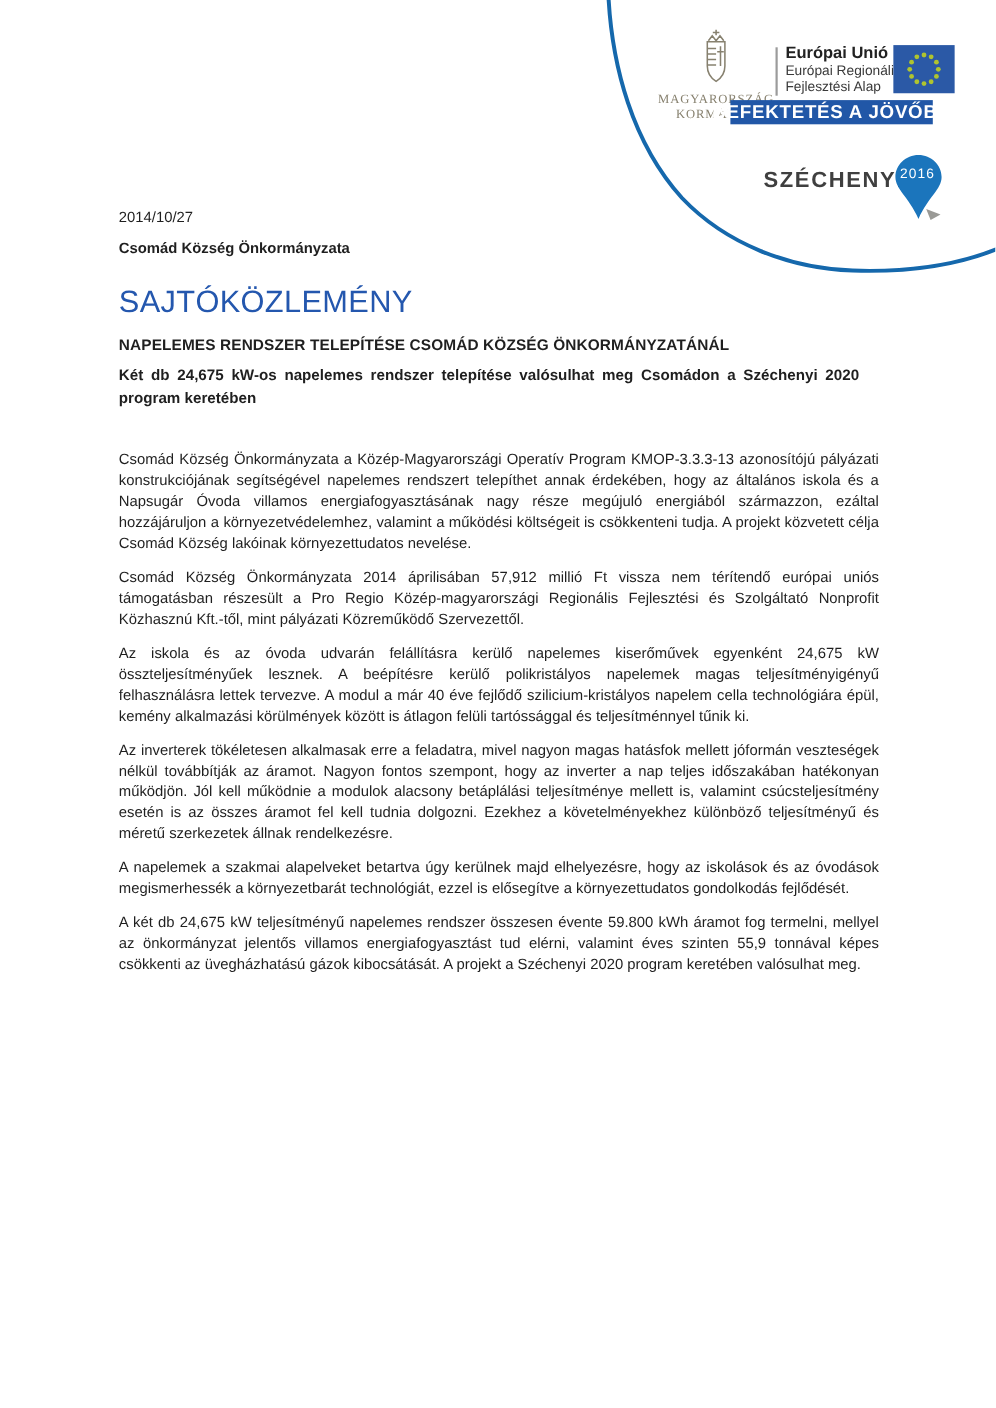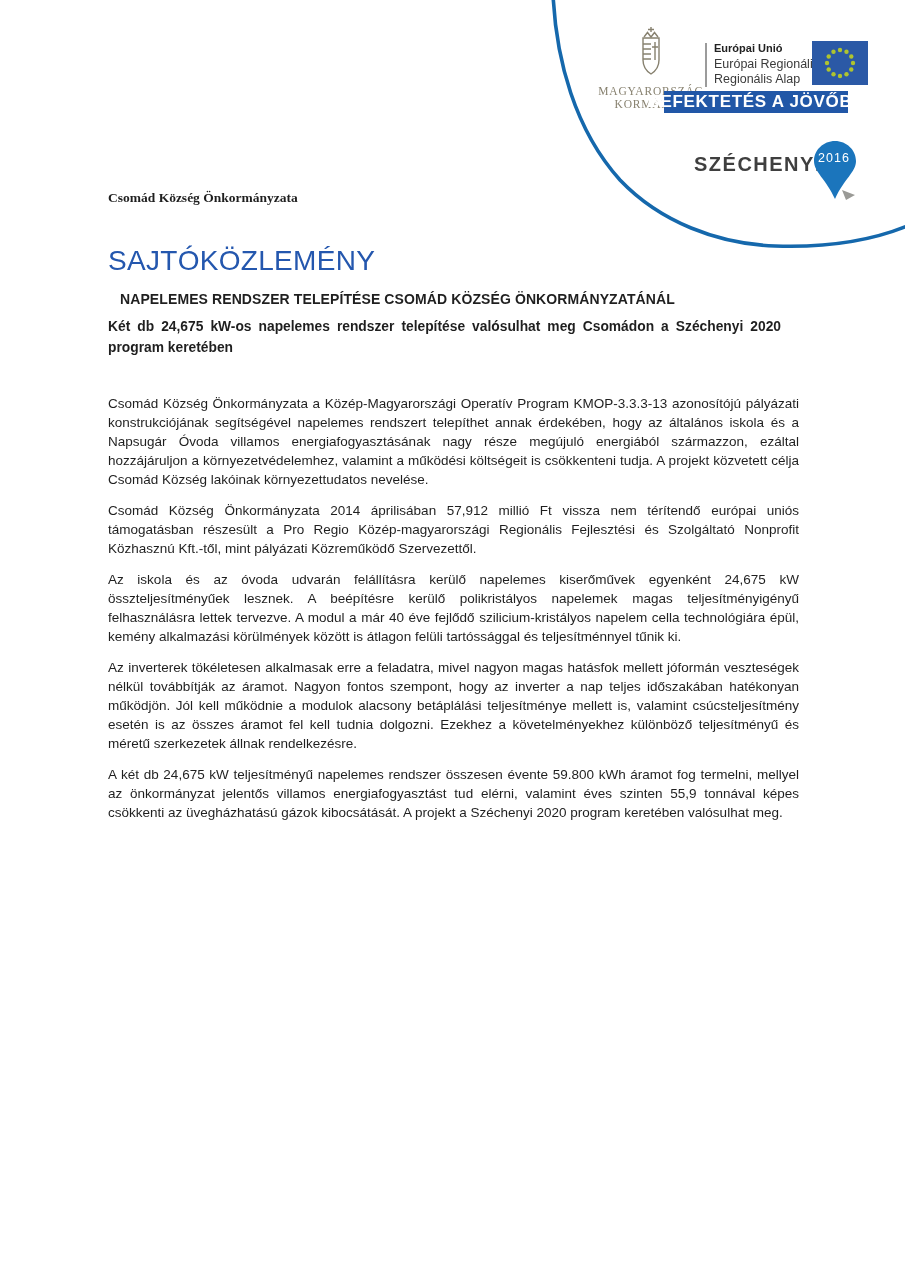--- a/index.html
+++ b/index.html
@@ -12,43 +12,43 @@
 
   
   .gov-logo{position:absolute;left:596px;top:26px;width:110px;text-align:center;color:var(--gov-gray,#87816F);}
   .gov-crest{display:block;margin:0 auto;}
   .gov-text{font-family:"Liberation Serif",serif;font-size:11.5px;line-height:13px;letter-spacing:0.8px;margin-top:3px;}
 
   
   .eu-block{position:absolute;left:700px;top:40px;width:170px;height:50px;}
   .eu-divider{position:absolute;left:5px;top:3px;width:2px;height:44px;background:#9b9b9b;}
   .eu-text{position:absolute;left:14px;top:1px;font-size:12.5px;line-height:15.5px;color:#3a3a3a;white-space:nowrap;}
-  .eu-text .b{font-weight:bold;font-size:11px;color:#222;}
+  .eu-text .b{font-weight:bold;font-size:15px;color:#222;}
   .eu-flag{position:absolute;left:112px;top:1px;}
 
   .banner{
     position:absolute;left:664px;top:91px;width:184px;height:22px;
     background:var(--banner-blue,#2157A7);color:#fff;font-weight:bold;font-size:17px;
     letter-spacing:0.7px;display:flex;align-items:center;justify-content:center;white-space:nowrap;
   }
 
   
   .sz-name{position:absolute;left:694px;top:153px;font-size:20px;font-weight:bold;
     letter-spacing:1.5px;color:var(--szechenyi-gray,#3F3F3F);white-space:nowrap;}
   .sz-pin{position:absolute;left:813px;top:140px;width:44px;height:60px;}
   .sz-pin svg{position:absolute;left:0;top:0;}
   .pin-year{position:absolute;left:0;top:11px;width:42px;text-align:center;color:#fff;
     font-size:12.5px;letter-spacing:1px;font-weight:normal;}
 
   
   .content{position:absolute;left:108px;top:190px;width:691px;}
   .date-line{font-size:13.5px;margin:0 0 13px 0;}
-  .org-line{font-size:13.5px;font-weight:bold;margin:0 0 39px 0;font-family:Liberation Serif, serif;}
+  .org-line{font-size:13.5px;font-weight:bold;margin:0 0 26px 0;}
   .doc-title{color:var(--accent-blue,#2457AE);font-size:28px;font-weight:normal;margin:0 0 14px 0;letter-spacing:0.3px;}
-  .headline{font-size:14px;font-weight:bold;margin:0 0 9px 12px;letter-spacing:0.1px;}
+  .headline{font-size:14px;font-weight:bold;margin:0 0 9px 0;letter-spacing:0.1px;}
   .lead{font-size:13.8px;font-weight:bold;line-height:21px;text-align:justify;margin:0 18px 36px 0;}
   .bodytext p{font-size:13.5px;line-height:19px;text-align:justify;margin:12px 0 10px 0;}
 </style>
 </head>
 <body>
 
 <div class="page">
 
   <svg class="arc-svg" width="905" height="270" viewBox="0 0 905 270">
     <path d="M 553 -6 C 556 60 575 130 620 180 C 660 222 718 244 775 246 C 835 248 880 238 912 224" fill="none" stroke="#1568AC" stroke-width="3.6"></path>
@@ -68,21 +68,21 @@
       <span>MAGYARORSZÁG</span><br>
       <span>KORMÁNYA</span>
     </div>
   </div>
 
   <div class="eu-block">
     <div class="eu-divider"></div>
     <div class="eu-text">
       <div class="b">Európai Unió</div>
       <div>Európai Regionális</div>
-      <div>Regionális Alap</div>
+      <div>Fejlesztési Alap</div>
     </div>
     <svg class="eu-flag" width="56" height="44" viewBox="0 0 56 44">
       <rect x="0" y="0" width="56" height="44" fill="#2B59A6"></rect>
       <g fill="#AFC42F">
         <circle cx="41" cy="22" r="2.2"></circle>
           <circle cx="39.3" cy="28.5" r="2.2"></circle>
         <circle cx="34.5" cy="33.3" r="2.2"></circle>
           <circle cx="28" cy="35" r="2.2"></circle>
         <circle cx="21.5" cy="33.3" r="2.2"></circle>
           <circle cx="16.7" cy="28.5" r="2.2"></circle>
@@ -101,26 +101,28 @@
   <div class="sz-name">SZÉCHENYI</div>
   <div class="sz-pin">
     <svg width="48" height="62" viewBox="0 0 48 62">
       <path d="M29 50 l13 5 l-9 5 Z" fill="#9a9a96"></path>
       <path d="M22 1 C33.5 1 43 10 43 21 C43 32 31 39 22 59 C13 39 1 32 1 21 C1 10 10.5 1 22 1 Z" fill="#1B75BC"></path>
     </svg>
     <span class="pin-year">2016</span>
   </div>
 
   <div class="content">
+    <div class="date-line">2014/10/27</div>
     <div class="org-line">Csomád Község Önkormányzata</div>
     <h1 class="doc-title">SAJTÓKÖZLEMÉNY</h1>
     <h2 class="headline">NAPELEMES RENDSZER TELEPÍTÉSE CSOMÁD KÖZSÉG ÖNKORMÁNYZATÁNÁL</h2>
     <p class="lead">Két db 24,675 kW-os napelemes rendszer telepítése valósulhat meg Csomádon a Széchenyi 2020 program keretében</p>
     <div class="bodytext">
       <p>Csomád Község Önkormányzata a Közép-Magyarországi Operatív Program KMOP-3.3.3-13 azonosítójú pályázati konstrukciójának segítségével napelemes rendszert telepíthet annak érdekében, hogy az általános iskola és a Napsugár Óvoda villamos energiafogyasztásának nagy része megújuló energiából származzon, ezáltal hozzájáruljon a környezetvédelemhez, valamint a működési költségeit is csökkenteni tudja. A projekt közvetett célja Csomád Község lakóinak környezettudatos nevelése.</p>
       <p>Csomád Község Önkormányzata 2014 áprilisában 57,912 millió Ft vissza nem térítendő európai uniós támogatásban részesült a Pro Regio Közép-magyarországi Regionális Fejlesztési és Szolgáltató Nonprofit Közhasznú Kft.-től, mint pályázati Közreműködő Szervezettől.</p>
       <p>Az iskola és az óvoda udvarán felállításra kerülő napelemes kiserőművek egyenként 24,675 kW összteljesítményűek lesznek. A beépítésre kerülő polikristályos napelemek magas teljesítményigényű felhasználásra lettek tervezve. A modul a már 40 éve fejlődő szilicium-kristályos napelem cella technológiára épül, kemény alkalmazási körülmények között is átlagon felüli tartóssággal és teljesítménnyel tűnik ki.</p>
       <p>Az inverterek tökéletesen alkalmasak erre a feladatra, mivel nagyon magas hatásfok mellett jóformán veszteségek nélkül továbbítják az áramot. Nagyon fontos szempont, hogy az inverter a nap teljes időszakában hatékonyan működjön. Jól kell működnie a modulok alacsony betáplálási teljesítménye mellett is, valamint csúcsteljesítmény esetén is az összes áramot fel kell tudnia dolgozni. Ezekhez a követelményekhez különböző teljesítményű és méretű szerkezetek állnak rendelkezésre.</p>
+      <p>A napelemek a szakmai alapelveket betartva úgy kerülnek majd elhelyezésre, hogy az iskolások és az óvodások megismerhessék a környezetbarát technológiát, ezzel is elősegítve a környezettudatos gondolkodás fejlődését.</p>
       <p>A két db 24,675 kW teljesítményű napelemes rendszer összesen évente 59.800 kWh áramot fog termelni, mellyel az önkormányzat jelentős villamos energiafogyasztást tud elérni, valamint éves szinten 55,9 tonnával képes csökkenti az üvegházhatású gázok kibocsátását. A projekt a Széchenyi 2020 program keretében valósulhat meg.</p>
     </div>
   </div>
 
 </div>
 
 </body></html>

